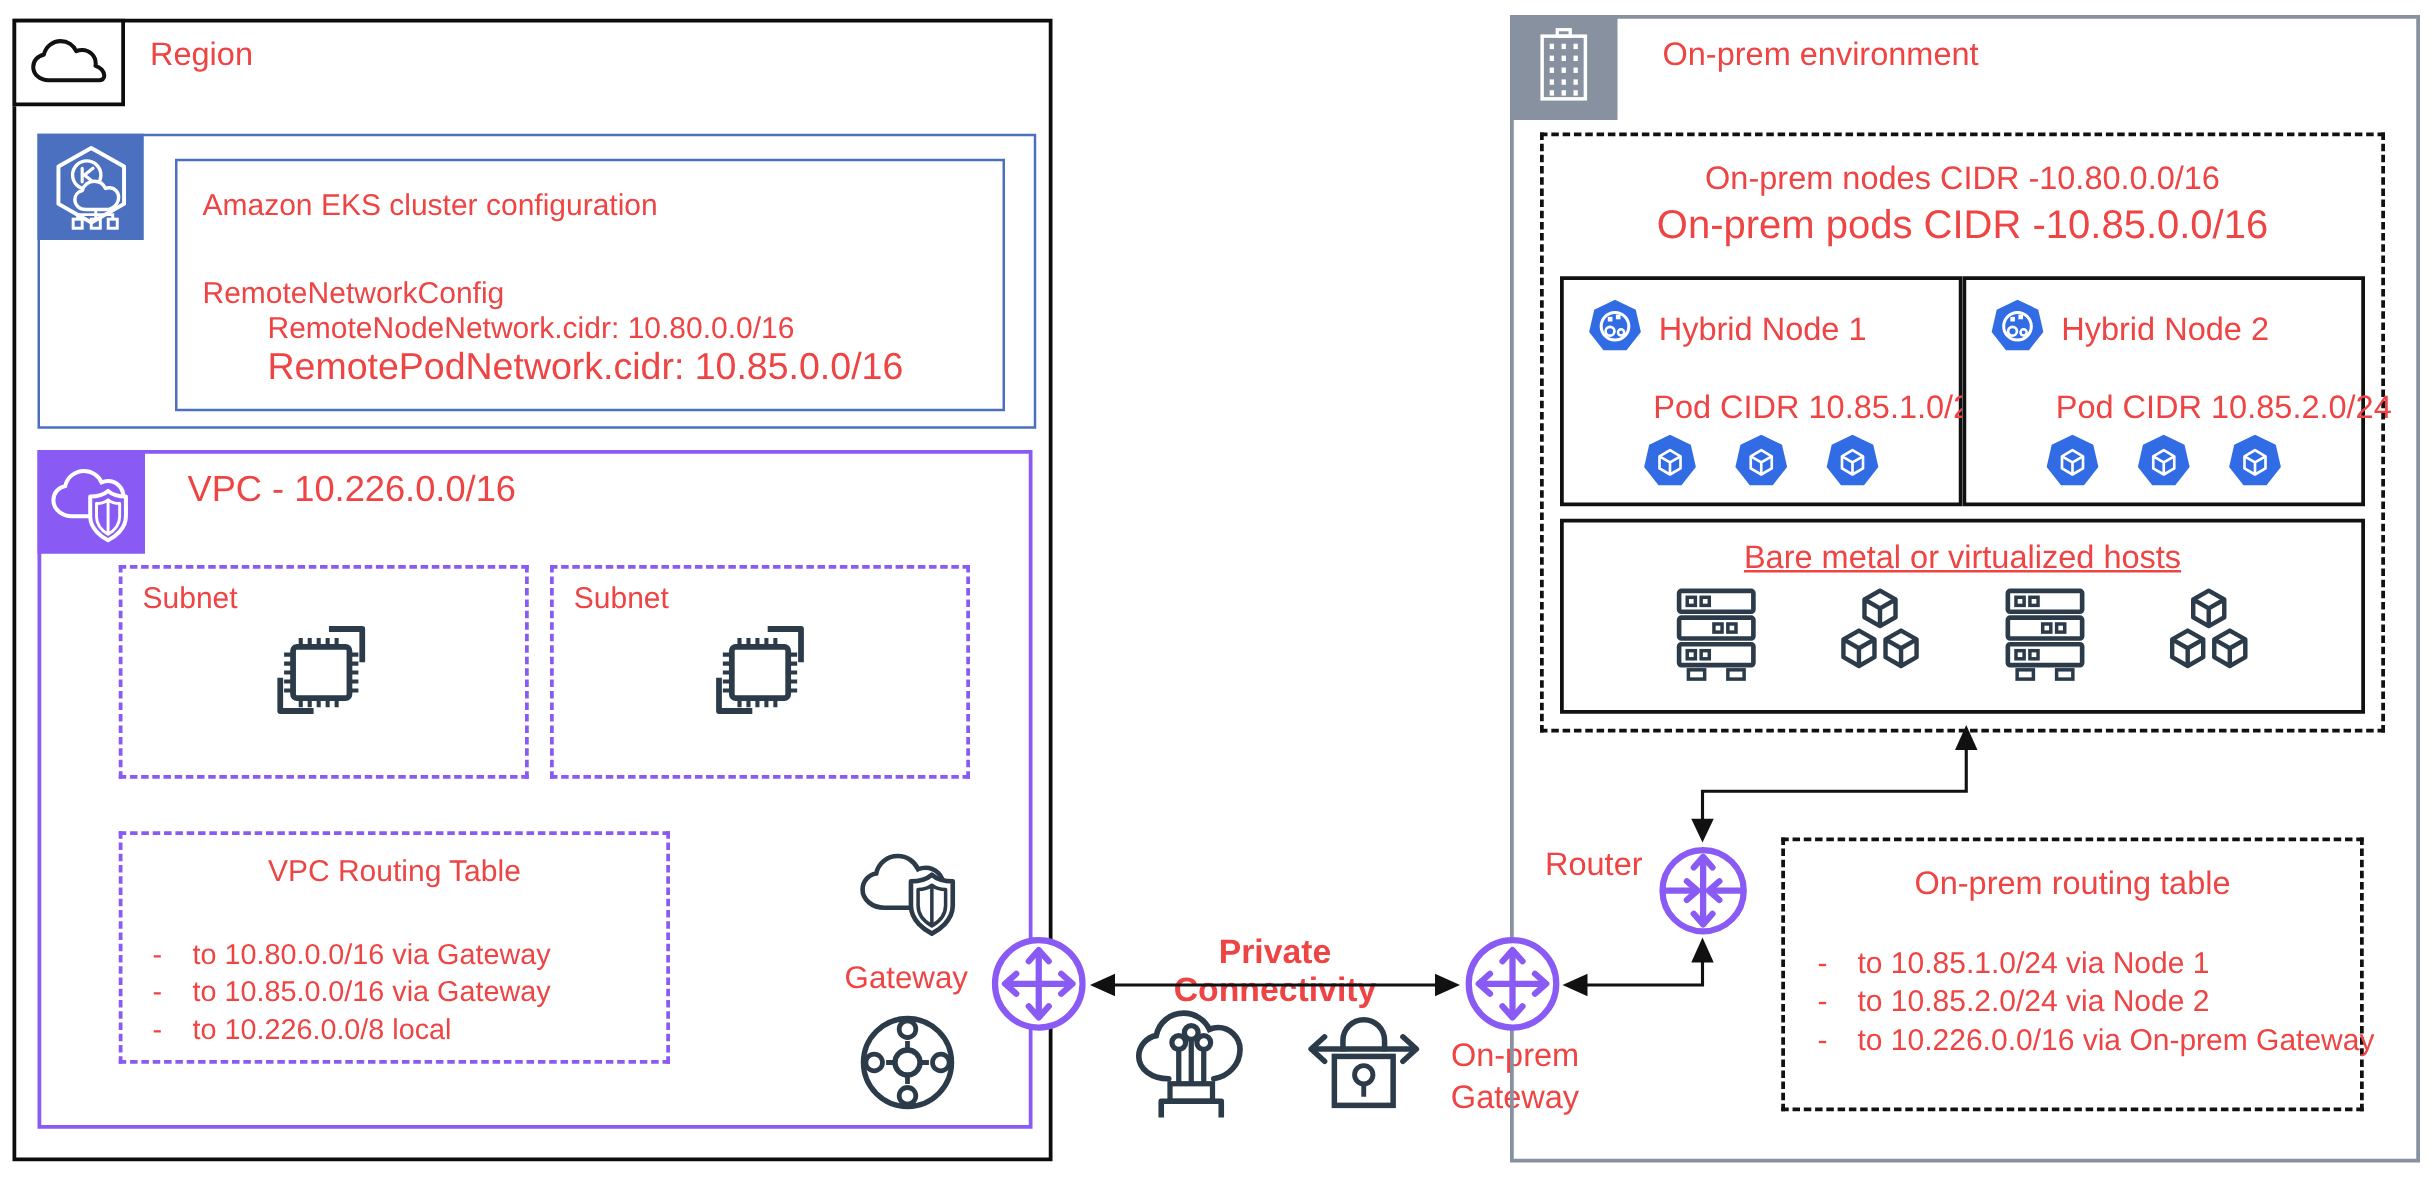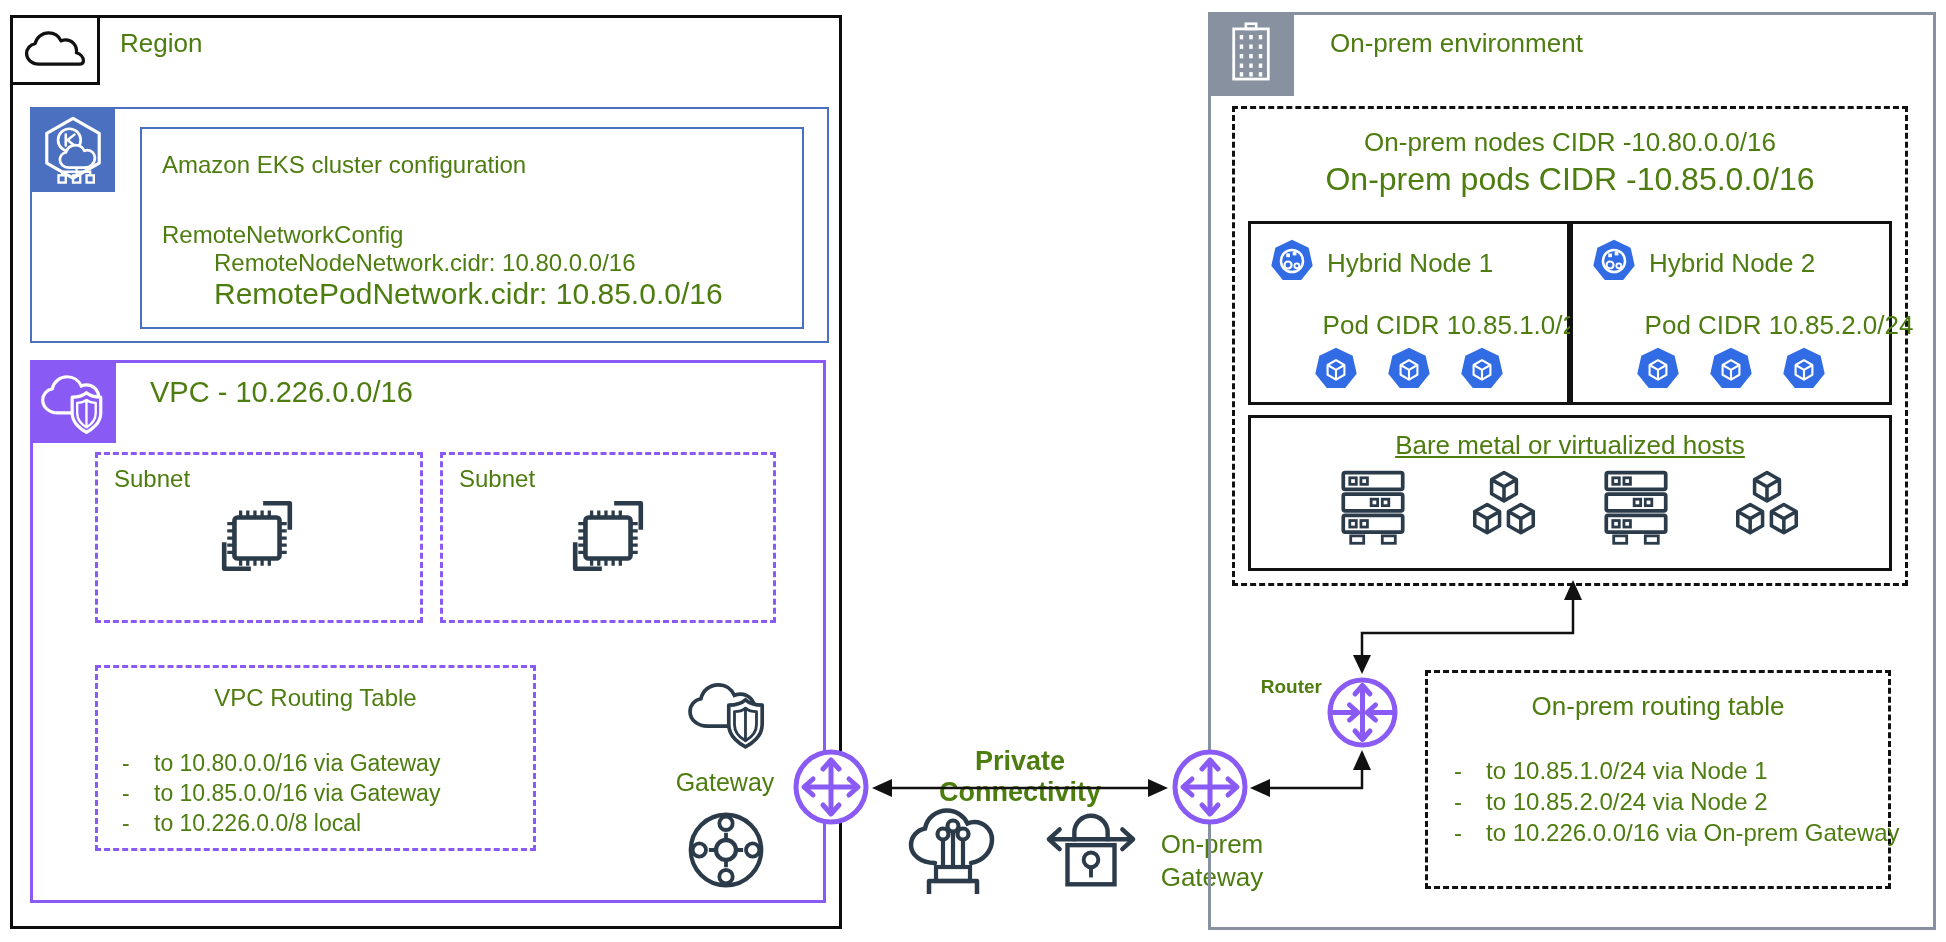--- a/index.html
+++ b/index.html
@@ -1,17 +1,17 @@
 <!DOCTYPE html>
 <html style="--eks-blue: #4b70c0; --vpc-purple: #8a5af5; --onprem-gray: #87919f; --icon-navy: #2b3b4a; --k8s-blue: #326ce5; --line-black: #111111;"><head>
 <meta charset="utf-8">
 <style>
   html,body{margin:0;padding:0;background:#fff;}
   #canvas{position:relative;width:1946px;height:942px;background:#fff;overflow:hidden;
-          font-family:"Liberation Sans", sans-serif;color:#4d7c0f;}
+          font-family:"Liberation Sans", sans-serif;color:#ef4444;}
   .abs{position:absolute;}
   .lbl{position:absolute;white-space:nowrap;}
   
   .region-box{left:10px;top:15px;width:826px;height:908px;border:3px solid #0d0d0d;z-index:1;}
   .region-icon-box{left:10px;top:15px;width:84px;height:64px;border:3px solid #0d0d0d;background:#fff;z-index:3;
                    display:flex;align-items:center;justify-content:center;}
   .region-label{left:120px;top:28px;font-size:26px;}
   .eks-outer{left:30px;top:107px;width:795px;height:232px;border:2px solid var(--eks-blue);z-index:1;}
   .eks-icon{left:30px;top:107px;width:85px;height:85px;background:var(--eks-blue);z-index:3;
             display:flex;align-items:center;justify-content:center;}
@@ -60,21 +60,21 @@
   .node2{left:335px;}
   .node-icon{position:absolute;left:18px;top:14px;width:46px;height:46px;}
   .node-name{position:absolute;left:76px;top:24px;font-size:26px;white-space:nowrap;}
   .pod-cidr{position:absolute;left:0;top:86px;width:100%;text-align:center;font-size:26px;padding-left:48px;}
   .pods-row{position:absolute;left:0;top:122px;width:100%;display:flex;justify-content:center;gap:27px;}
   .pod{width:46px;height:46px;}
   .hosts-box{position:absolute;left:13px;top:306px;width:638px;height:150px;border:3px solid #111;background:#fff;}
   .hosts-title{position:absolute;left:0;top:12px;width:100%;text-align:center;font-size:26px;text-decoration:underline;}
   .hosts-row{position:absolute;left:0;top:48px;width:100%;display:flex;justify-content:space-evenly;align-items:center;padding:0 30px;box-sizing:border-box;}
   .host-icon{width:78px;height:84px;}
-  .router-label{left:1236px;top:676px;width:86px;text-align:right;font-size:19px;position:absolute;font-weight:bold;}
+  .router-label{left:1236px;top:676px;width:86px;text-align:left;font-size:26px;position:absolute;}
   .onprem-gw-label{left:1138px;top:828px;width:148px;text-align:center;font-size:26px;line-height:33px;
                    white-space:pre-line;position:absolute;}
   .onprem-rt{left:1425px;top:670px;width:460px;height:213px;border:3px dashed #111;z-index:2;}
   .onprem-rt .rt-title{top:18px;font-size:26px;}
   .onprem-rt .routes{top:82px;left:24px;}
   .onprem-rt .route{font-size:24px;line-height:31px;}
   svg{display:block;}
 </style>
 </head>
 <body>

